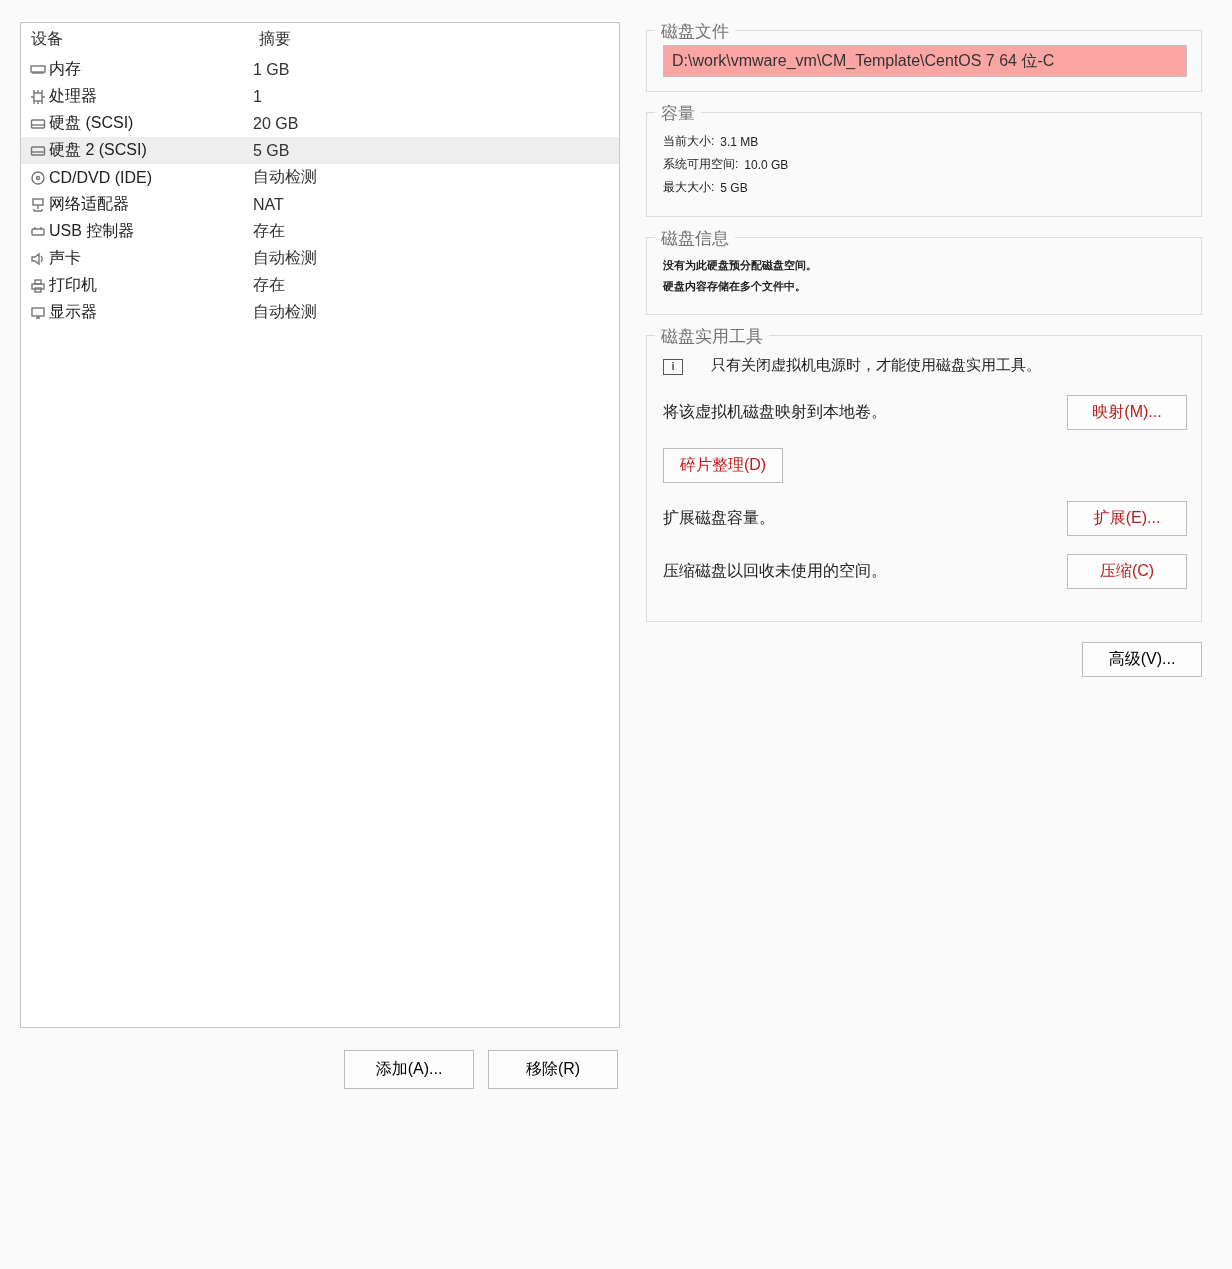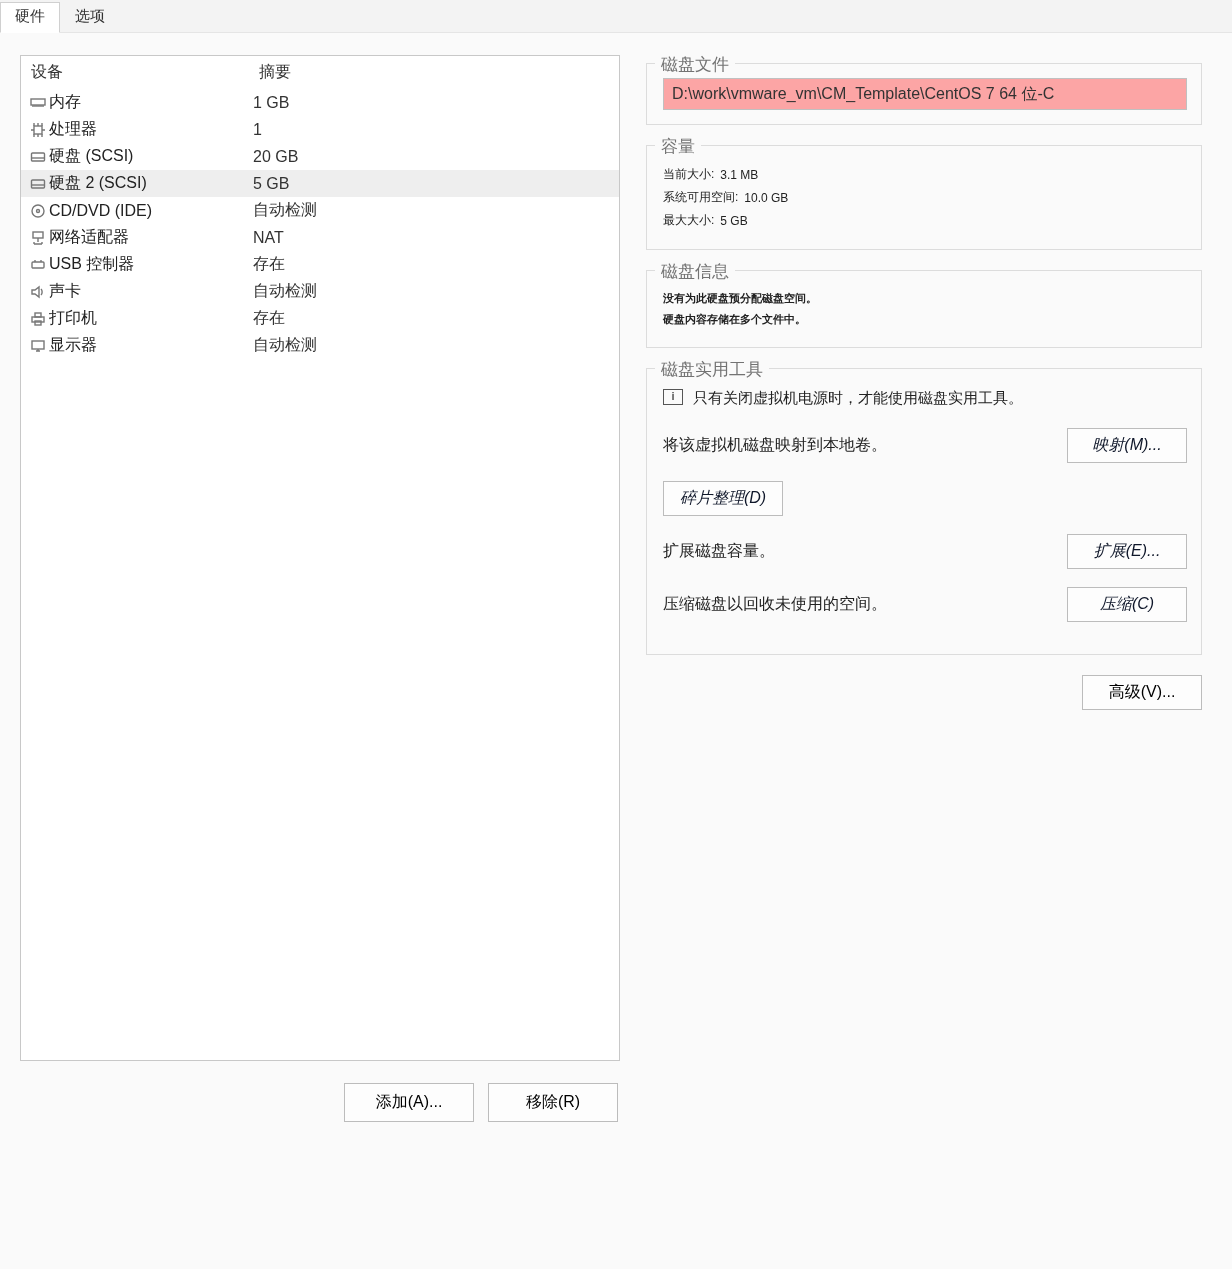--- a/index.html
+++ b/index.html
@@ -86,23 +86,22 @@
   button.wbtn {
     min-width: 130px;
     padding: 8px 16px;
     background: #fdfdfd;
     border: 1px solid #bcbcbc;
     font-size: 16px;
     font-family: inherit;
     cursor: pointer;
   }
   button.wbtn:disabled {
-    color: #0f172a;
+    color: #b91c1c;
     cursor: default;
-    font-style: italic;
   }
   button.small {
     min-width: 120px;
     padding: 6px 12px;
   }
   .right-pane {
     flex: 1;
     padding-right: 10px;
   }
   .groupbox {
@@ -139,22 +138,22 @@
   }
   .kv-row .k { }
   .kv-row .v { }
   .info-line {
     font-size: 11px;
     margin: 6px 0;
     font-weight: bold;
   }
   .util-note {
     display: flex;
-    align-items: flex-start;
-    gap: 10px;
+    align-items: flex-end;
+    gap: 28px;
     margin: 6px 0 20px 0;
   }
   .note-icon {
     width: 20px; height: 16px;
     border: 1.5px solid #555;
     position: relative;
   }
   .note-icon::after {
     content: "i";
     position: absolute;
@@ -176,24 +175,20 @@
     justify-content: flex-end;
     margin-top: 12px;
   }
   
   svg.icon { width: 16px; height: 16px; stroke: #777; fill: none; stroke-width: 1.4; }
 </style>
 </head>
 <body>
 
 <div class="window">
-  <div class="tabbar">
-    <div class="tab active">硬件</div>
-    <div class="tab">选项</div>
-  </div>
 
   <div class="content">
     <div class="left-pane">
       <div class="device-list">
         <div class="device-header">
           <div class="col-name">设备</div>
           <div>摘要</div>
         </div>
         <div id="device-rows">
             <div class="device-row">

